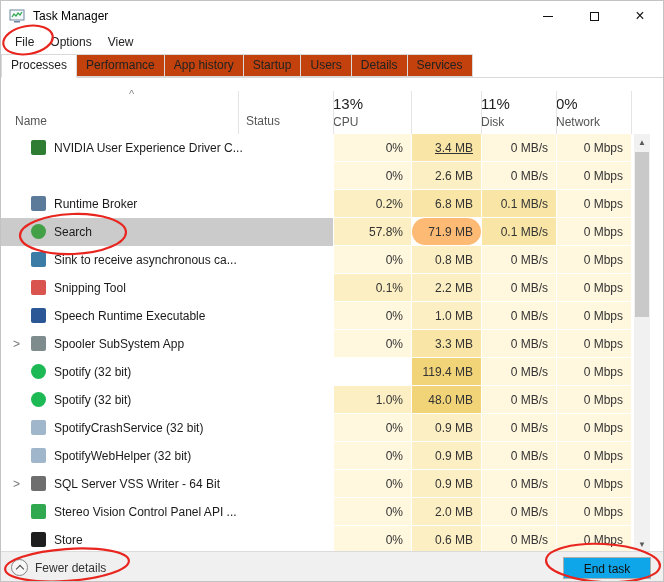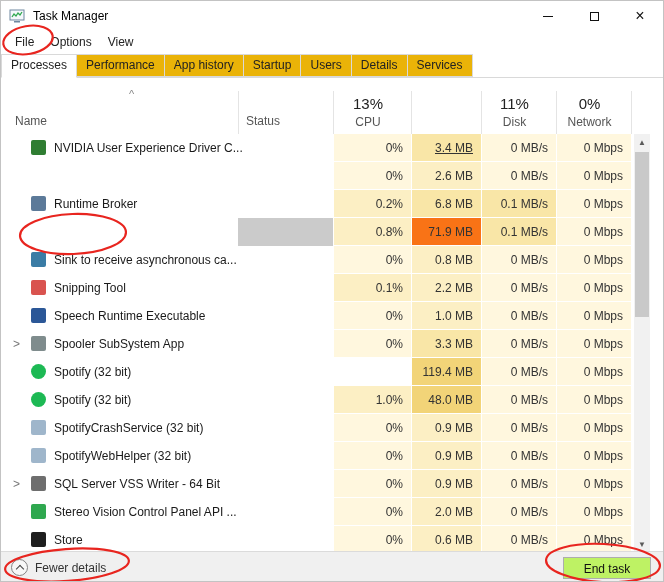--- a/index.html
+++ b/index.html
@@ -16,29 +16,29 @@
   .maxbox{display:block;width:9px;height:9px;border:1px solid #111;box-sizing:border-box;}
   .closeglyph{font-size:16px;line-height:1;}
 
   
   .menubar{position:absolute;top:30px;left:0;right:0;height:22px;display:flex;align-items:center;padding-left:6px;background:#fff;}
   .menuitem{padding:3px 8px;font-size:12px;color:#222;}
 
   
   .tabstrip{position:absolute;top:53px;left:0;right:0;height:23px;padding-left:0;display:flex;align-items:flex-end;
     border-bottom:1px solid #D9D9D9;background:#fff;}
-  .tab{font-size:12px;color:#222;padding:3px 9px 4px;background:#eab308;border:1px solid #D9D9D9;margin-right:-1px;white-space:nowrap;}
+  .tab{font-size:12px;color:#222;padding:3px 9px 4px;background:#c2410c;border:1px solid #D9D9D9;margin-right:-1px;white-space:nowrap;}
   .tab.active{background:#fff;border-bottom:1px solid #fff;margin-bottom:-1px;padding-bottom:5px;position:relative;z-index:2;}
 
   
   .listheader{position:absolute;top:90px;left:0;width:650px;height:43px;border-bottom:1px solid #C9C9C9;background:#fff;}
   .h-name{position:absolute;left:14px;bottom:6px;font-size:12px;color:#555;}
   .h-status{position:absolute;left:245px;bottom:6px;font-size:12px;color:#555;}
   .h-caret{position:absolute;left:128px;top:-3px;font-size:11px;color:#888;}
-  .h-usage{position:absolute;top:0;height:100%;text-align:center;padding-right:8px;box-sizing:border-box;}
+  .h-usage{position:absolute;top:0;height:100%;text-align:left;padding-right:8px;box-sizing:border-box;}
   .h-usage .uv{font-size:15px;color:#222;margin-top:4px;}
   .h-usage .ul{font-size:12px;color:#555;margin-top:3px;}
   .h-cpu{left:332px;width:78px;} .h-mem{left:410px;width:70px;}
   .h-disk{left:480px;width:75px;} .h-net{left:555px;width:75px;}
   .vline{position:absolute;top:0;bottom:0;width:1px;background:#E4E4E4;}
 
   
   .rows{position:absolute;top:133px;left:0;width:650px;height:418px;overflow:hidden;background:#fff;}
   .prow{position:relative;height:28px;}
   .c{position:absolute;top:0;height:28px;font-size:12px;color:#1A1A1A;display:flex;align-items:center;box-sizing:border-box;}
@@ -55,21 +55,21 @@
   .sb{position:absolute;left:633px;top:133px;width:16px;height:418px;background:#F1F1F1;}
   .sb-arrow{position:absolute;left:0;width:16px;height:16px;color:#5A5A5A;font-size:8px;display:flex;align-items:center;justify-content:center;}
   .sb-up{top:0;} .sb-down{bottom:0;}
   .sb-thumb{position:absolute;left:1px;width:14px;top:18px;height:165px;background:#C9C9C9;}
 
   
   .footer{position:absolute;left:0;right:0;top:550px;height:31px;background:#F0F0F0;border-top:1px solid #DBDBDB;display:flex;align-items:center;}
   .fewer{display:flex;align-items:center;margin-left:10px;gap:7px;font-size:12px;color:#333;cursor:default;}
   .chevcircle{width:17px;height:17px;border:1px solid #838383;border-radius:50%;position:relative;background:#F7F7F7;box-sizing:border-box;}
   .chevcircle i{position:absolute;left:5px;top:6px;width:5px;height:5px;border-left:1px solid #444;border-top:1px solid #444;transform:rotate(45deg);}
-  .endtask{position:absolute;right:12px;top:5px;width:88px;height:22px;background:#bef264;border:1px solid #ADADAD;
+  .endtask{position:absolute;right:12px;top:5px;width:88px;height:22px;background:#0ea5e9;border:1px solid #ADADAD;
     font-size:12px;font-family:"Liberation Sans",sans-serif;color:#111;text-align:center;line-height:20px;box-sizing:border-box;}
 
   
   .annotations{position:absolute;left:0;top:0;width:664px;height:582px;pointer-events:none;z-index:99;}
   .anno{fill:none;stroke-width:2.2;stroke-linecap:round;}
 </style>
 </head>
 <body>
 
 <div class="window">
@@ -160,23 +160,27 @@
           <span class="pi" style="background: rgb(92, 122, 153);"></span>
           <span class="pname">Runtime Broker</span>
         </div>
         <div class="c status"></div>
         <div class="c heat cpu" style="background: rgb(252, 239, 196);">0.2%</div>
         <div class="c heat mem" style="background: rgb(249, 230, 167);">6.8 MB</div>
         <div class="c heat disk" style="background: rgb(249, 230, 167);">0.1 MB/s</div>
         <div class="c heat net" style="background: rgb(255, 247, 222);">0 Mbps</div>
       </div>
       <div class="prow selected">
+        <div class="c name" style="background: rgb(203, 203, 203);">
+          <span class="pi" style="background: rgb(67, 160, 71); border-radius: 50%;"></span>
+          <span class="pname">Search</span>
+        </div>
         <div class="c status" style="background: rgb(203, 203, 203);"></div>
-        <div class="c heat cpu" style="background: rgb(252, 239, 196);">0.8%</div>
-        <div class="c heat mem" style="background: #f97316;">71.9 MB</div>
+        <div class="c heat cpu" style="background: rgb(252, 239, 196);">57.8%</div>
+        <div class="c heat mem" style="background: #fdba74; border-radius: 14px;">71.9 MB</div>
         <div class="c heat disk" style="background: rgb(249, 230, 167);">0.1 MB/s</div>
         <div class="c heat net" style="background: rgb(255, 247, 222);">0 Mbps</div>
       </div>
       <div class="prow">
         <div class="c name">
           <span class="pi" style="background: rgb(58, 124, 165);"></span>
           <span class="pname">Sink to receive asynchronous ca...</span>
         </div>
         <div class="c status"></div>
         <div class="c heat cpu" style="background: rgb(255, 247, 222);">0%</div>

